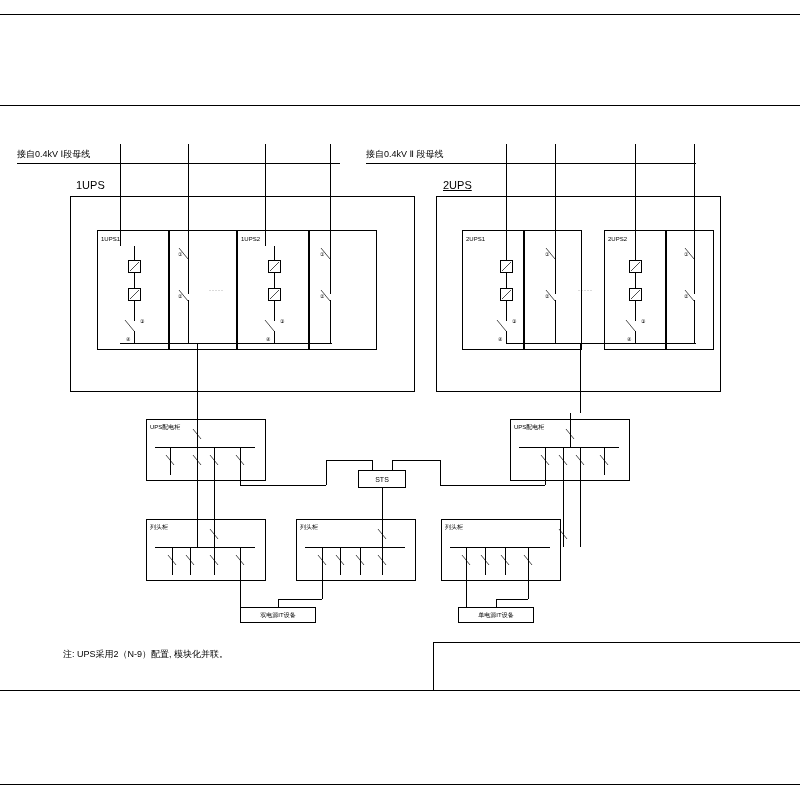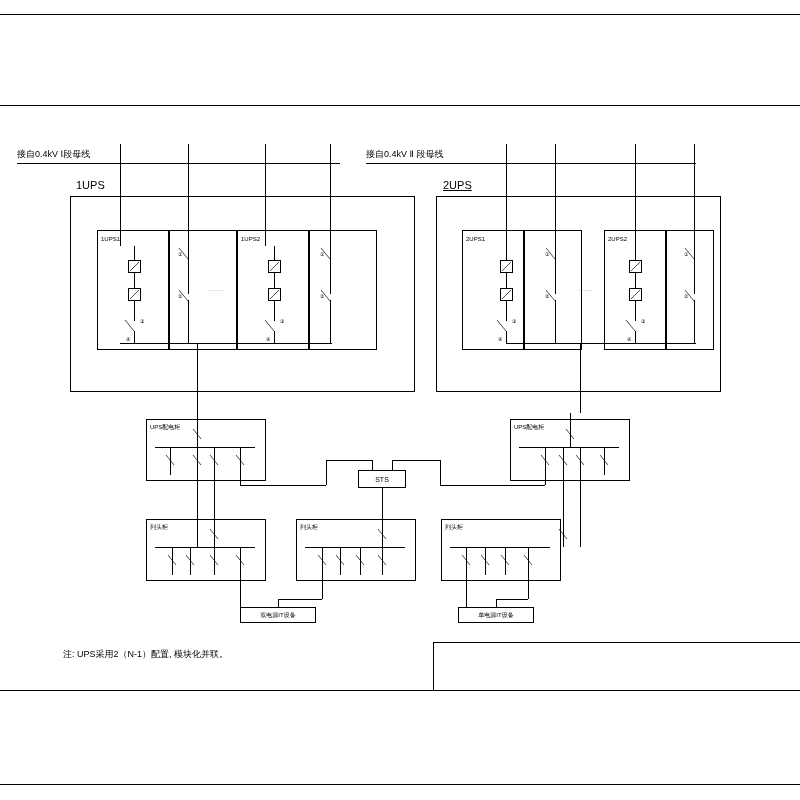--- a/index.html
+++ b/index.html
@@ -475,15 +475,15 @@
   <div class="ln vline" style="left:240px; top:575px; height:32px;"></div>
   <div class="ln vline" style="left:322px; top:575px; height:24px;"></div>
   <div class="ln hline" style="left:278px; top:599px; width:44px;"></div>
   <div class="ln vline" style="left:278px; top:599px; height:8px;"></div>
 
   <div class="ln vline" style="left:466px; top:575px; height:32px;"></div>
   <div class="ln vline" style="left:528px; top:575px; height:24px;"></div>
   <div class="ln hline" style="left:496px; top:599px; width:32px;"></div>
   <div class="ln vline" style="left:496px; top:599px; height:8px;"></div>
 
-  <div class="lbl lbl-md" style="left:63px; top:650px;">注: UPS采用2（N-1）配置, 模块化并联。</div>
+  <div class="lbl lbl-md" style="left:63px; top:650px;">注: UPS采用2（N-9）配置, 模块化并联。</div>
 
 </div>
 
 </body></html>

